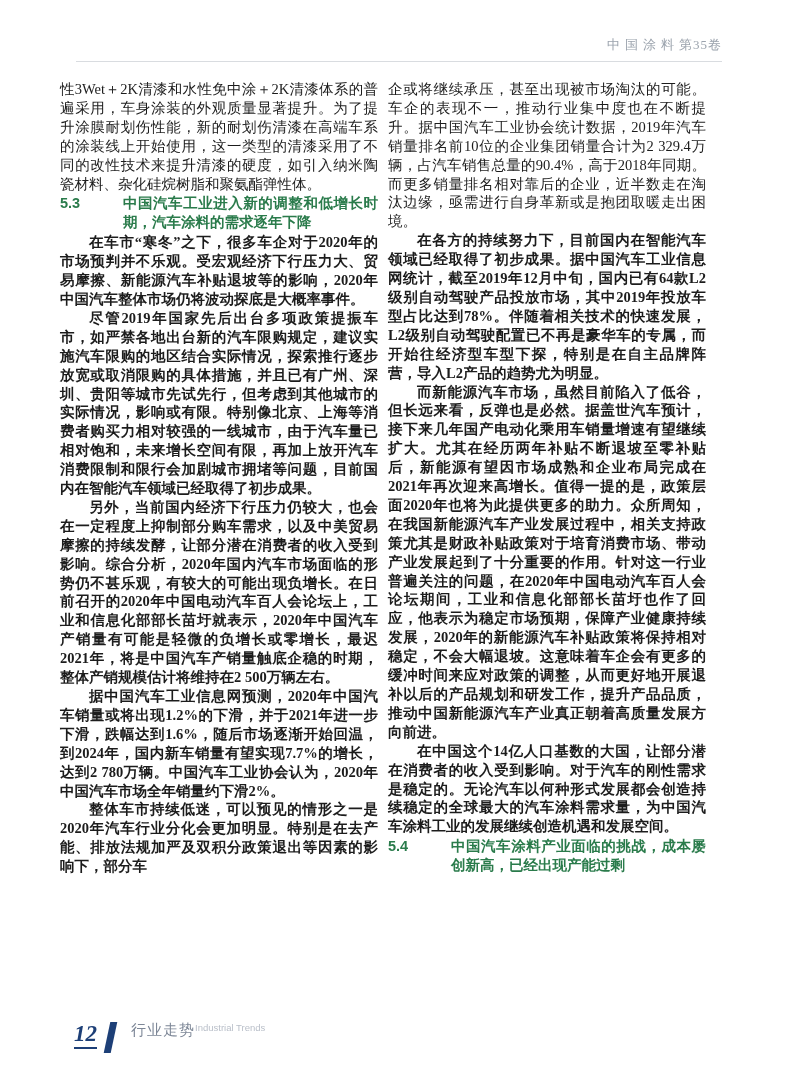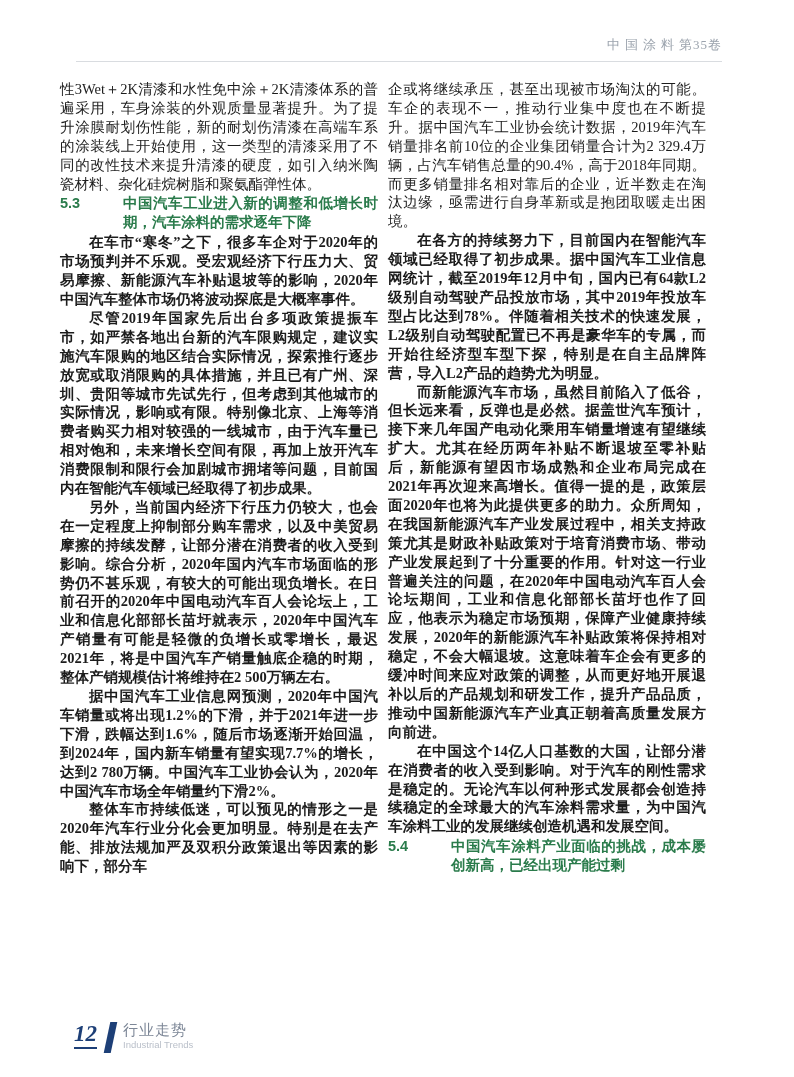--- a/index.html
+++ b/index.html
@@ -82,21 +82,21 @@
     line-height: 1;
   }
   .footer-bar {
     width: 7px;
     height: 31px;
     background: #1d3f77;
     transform: skewX(-12deg);
     margin-left: 10px;
     margin-right: 9px;
   }
-  .footer-section { display: flex; flex-direction: column; justify-content: center; }
+  .footer-section { display: flex; justify-content: center; margin-left: 8px; }
   .footer-section-title {
     font-size: 15px;
     color: #7d8797;
     letter-spacing: 1px;
     line-height: 17px;
   }
   .footer-section-subtitle {
     font-family: Liberation Sans, sans-serif;
     font-size: 9.5px;
     color: #b9bfc9;

